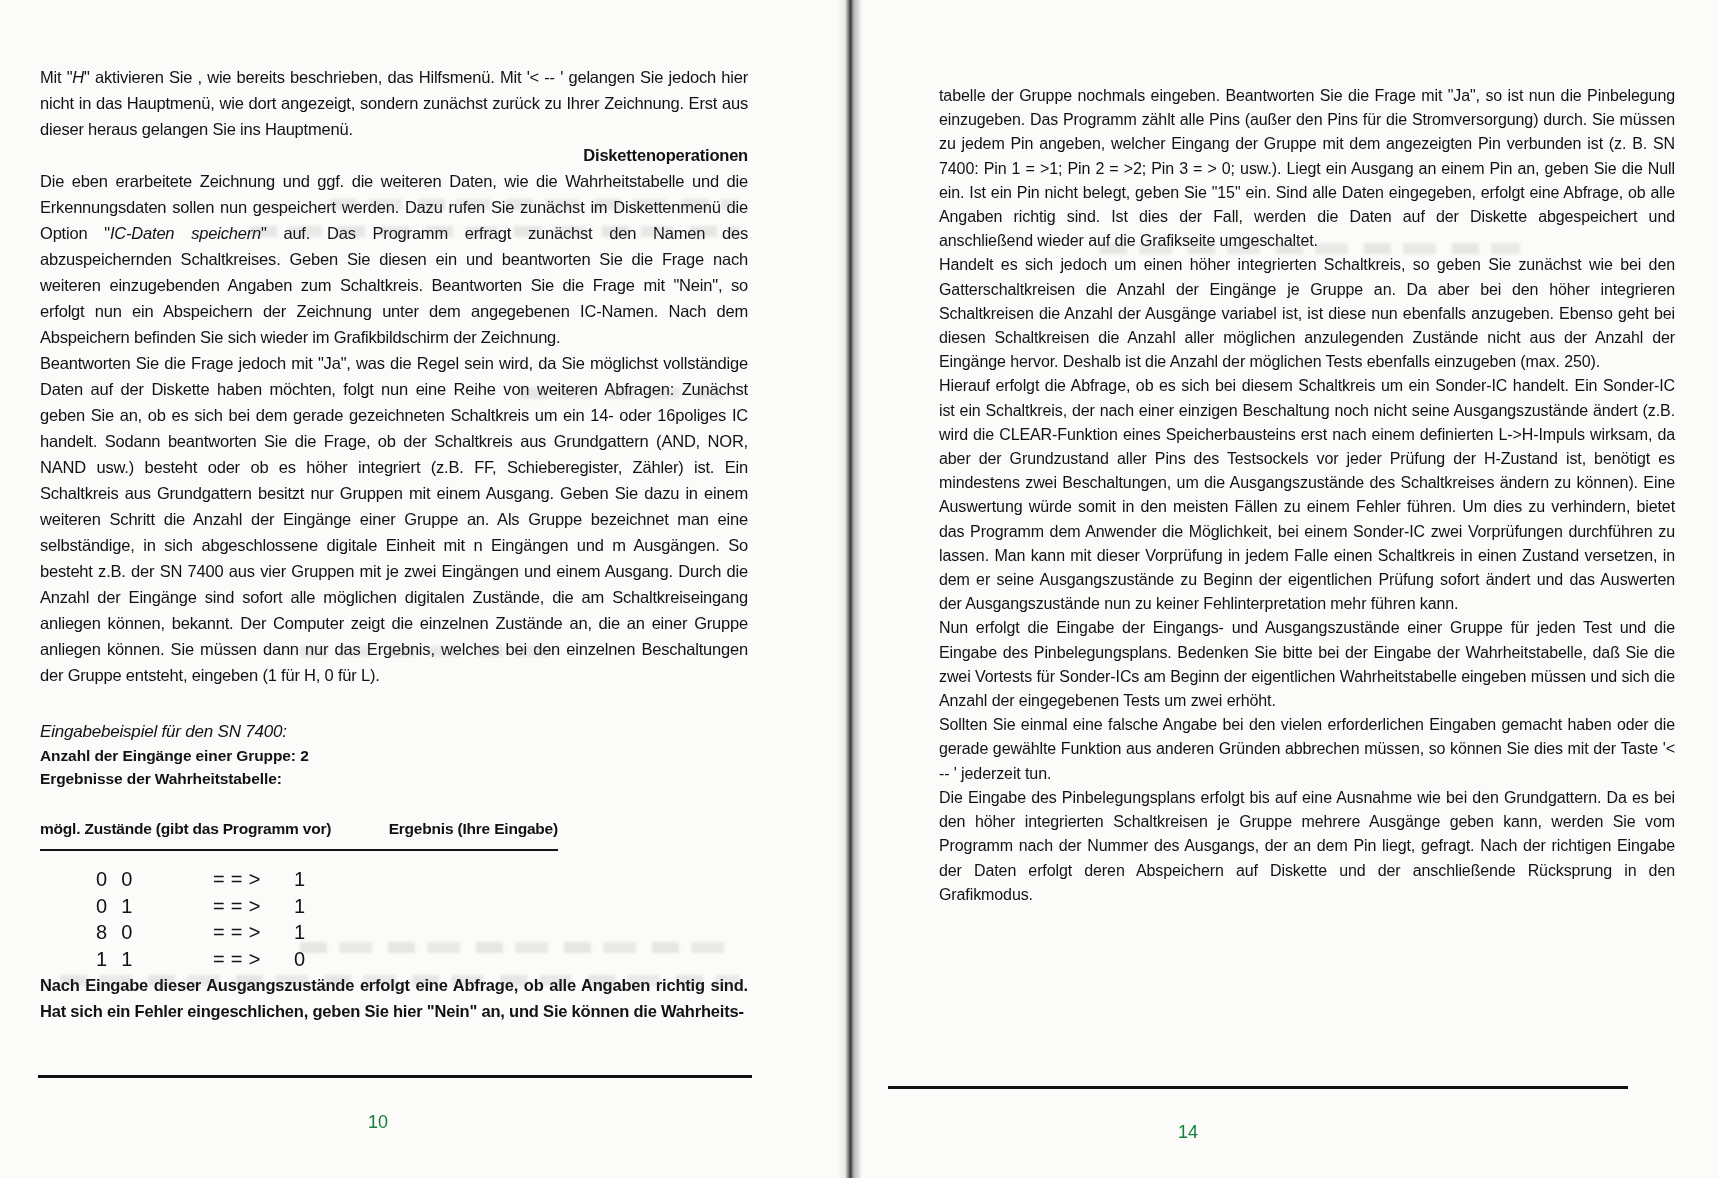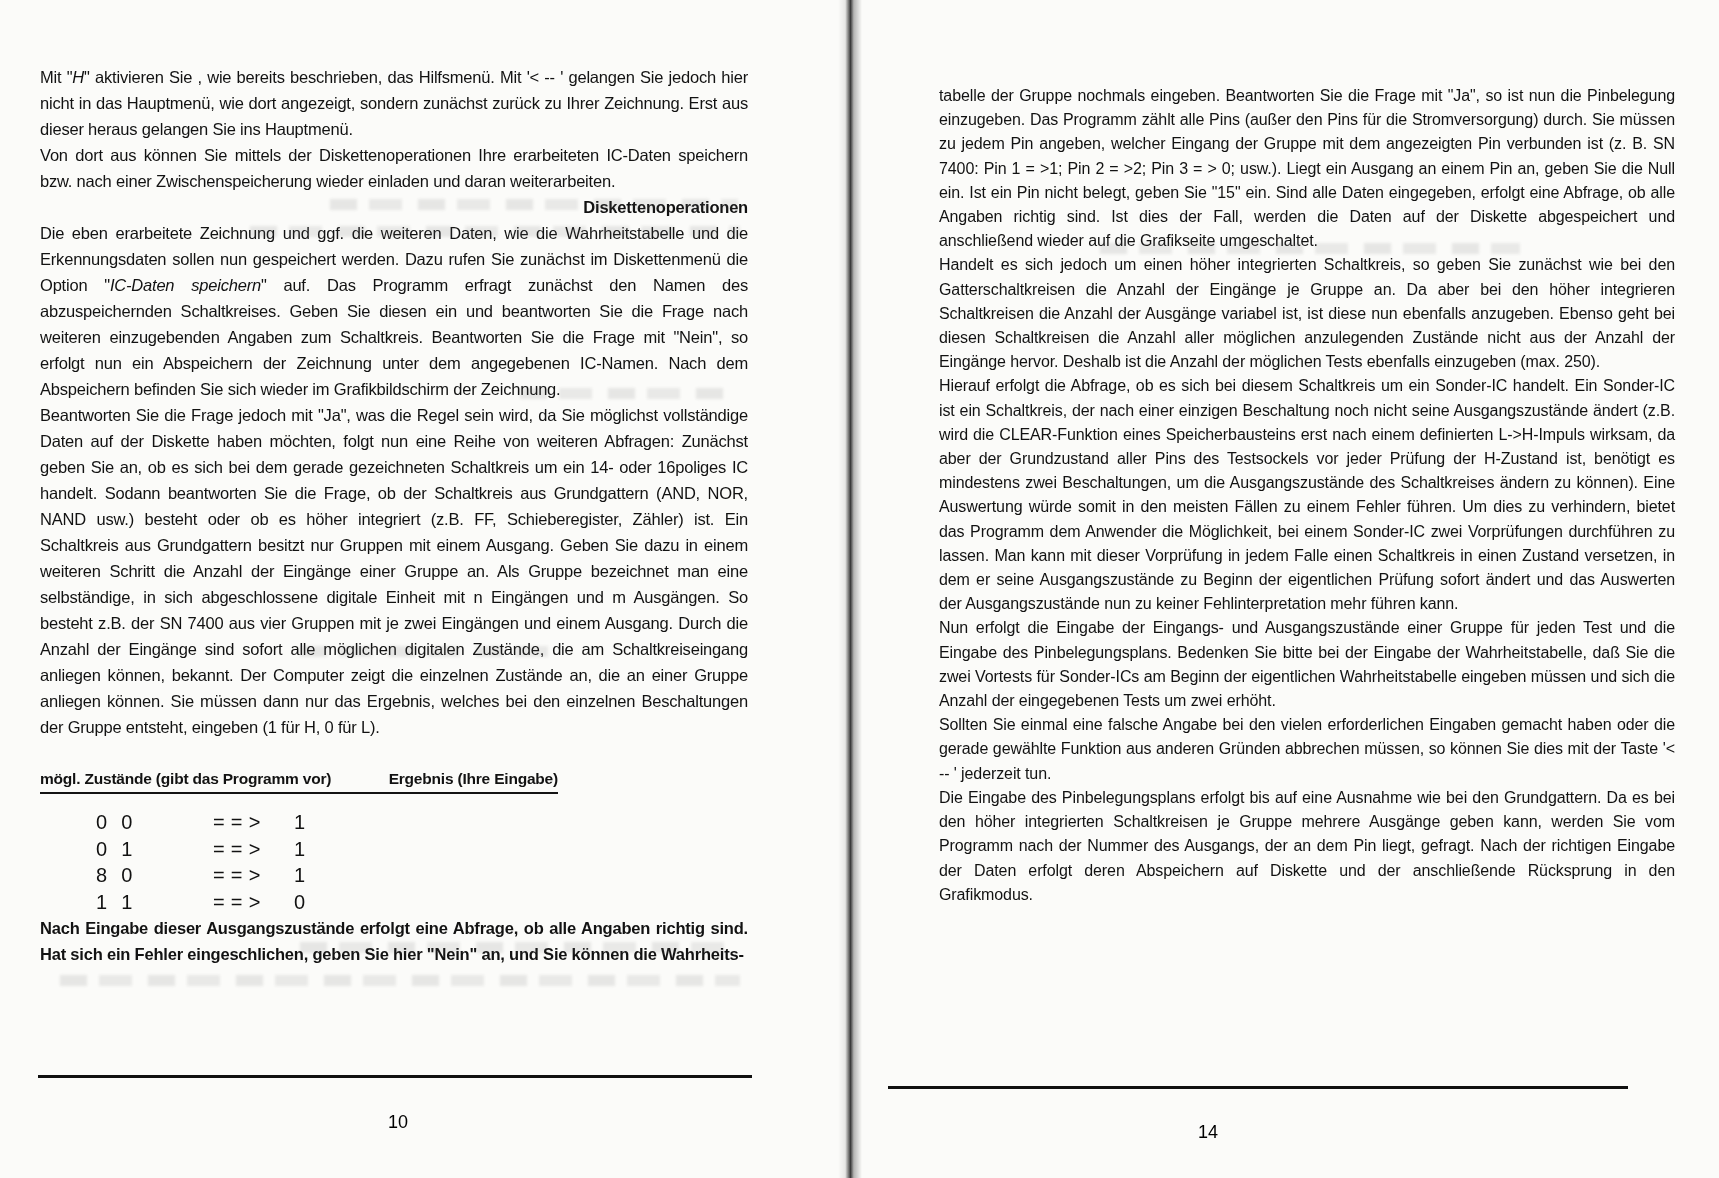--- a/index.html
+++ b/index.html
@@ -21,38 +21,38 @@
   .heading{font-weight:700;margin-top:26px;text-align:right;}
   .example{margin-top:32px;text-align:left;}
   .example-title{font-style:italic;font-size:17px;line-height:24px;}
   .example-bold{font-weight:700;font-size:15.5px;line-height:23px;letter-spacing:-0.1px;}
   .closing{margin-top:22px;font-weight:bold;}
   
   .ttable{margin-top:30px;width:518px;text-align:left;}
   .ttable-header{
     display:flex;justify-content:space-between;
     font-weight:700;font-size:15.5px;line-height:18px;
-    border-bottom:2.5px solid #141414;padding-bottom:4px;
+    border-bottom:2.5px solid #141414;padding-bottom:11px;
   }
   .ttable-rows{margin-top:15px;}
   .trow{display:flex;font-weight:400;font-size:20px;line-height:26.5px;}
   .trow .states{margin-left:56px;width:117px;word-spacing:9px;}
   .trow .arrow{width:81px;word-spacing:1px;}
   
   .col-right{
     position:absolute;left:939px;top:84px;width:736px;
     font-size:16px;line-height:24.2px;letter-spacing:-0.1px;
     text-align:justify;
   }
   .col-right p{margin:0;}
   
   .rule{position:absolute;height:3px;background:#101010;}
   .rule-left{left:38px;top:1075px;width:714px;}
   .rule-right{left:888px;top:1086px;width:740px;}
-  .pageno{position:absolute;width:60px;text-align:right;font-size:18px;color:#000000;}
+  .pageno{position:absolute;width:60px;text-align:center;font-size:18px;color:#15803d;}
   .pageno-left{left:348px;top:1112px;}
   .pageno-right{left:1158px;top:1122px;}
   
   .gutter{
     position:absolute;left:838px;top:0;width:24px;height:1178px;
     background:linear-gradient(90deg,
       rgba(0,0,0,0) 0%,
       rgba(0,0,0,0.08) 30%,
       rgba(25,25,25,0.85) 52%,
       rgba(0,0,0,0.28) 66%,
@@ -67,27 +67,31 @@
   }
   i{font-style:italic;}
 </style>
 </head>
 <body>
 
 <div class="sheet">
 
   <div class="col-left">
     <p><span>Mit "</span><i>H</i><span>" aktivieren Sie , wie bereits beschrieben, das Hilfsmenü. Mit '&lt; -- ' gelangen Sie jedoch hier nicht in das Hauptmenü, wie dort angezeigt, sondern zunächst zurück zu Ihrer Zeichnung. Erst aus dieser heraus gelangen Sie ins Hauptmenü.</span></p>
-    <p>Von dort aus können Sie mittels der Diskettenoperationen Ihre erarbeiteten IC-Daten speichern bzw. nach einer Zwischenspeicherung wieder einladen und daran weiterarbeiten.</p>
 
     <p class="heading">Diskettenoperationen</p>
 
     <p><span>Die eben erarbeitete Zeichnung und ggf. die weiteren Daten, wie die Wahrheitstabelle und die Erkennungsdaten sollen nun gespeichert werden. Dazu rufen Sie zunächst im Diskettenmenü die Option "</span><i>IC-Daten speichern</i><span>" auf. Das Programm erfragt zunächst den Namen des abzuspeichernden Schaltkreises. Geben Sie diesen ein und beantworten Sie die Frage nach weiteren einzugebenden Angaben zum Schaltkreis. Beantworten Sie die Frage mit "Nein", so erfolgt nun ein Abspeichern der Zeichnung unter dem angegebenen IC-Namen. Nach dem Abspeichern befinden Sie sich wieder im Grafikbildschirm der Zeichnung.</span></p>
     <p>Beantworten Sie die Frage jedoch mit "Ja", was die Regel sein wird, da Sie möglichst vollständige Daten auf der Diskette haben möchten, folgt nun eine Reihe von weiteren Abfragen: Zunächst geben Sie an, ob es sich bei dem gerade gezeichneten Schaltkreis um ein 14- oder 16poliges IC handelt. Sodann beantworten Sie die Frage, ob der Schaltkreis aus Grundgattern (AND, NOR, NAND usw.) besteht oder ob es höher integriert (z.B. FF, Schieberegister, Zähler) ist. Ein Schaltkreis aus Grundgattern besitzt nur Gruppen mit einem Ausgang. Geben Sie dazu in einem weiteren Schritt die Anzahl der Eingänge einer Gruppe an. Als Gruppe bezeichnet man eine selbständige, in sich abgeschlossene digitale Einheit mit n Eingängen und m Ausgängen. So besteht z.B. der SN 7400 aus vier Gruppen mit je zwei Eingängen und einem Ausgang. Durch die Anzahl der Eingänge sind sofort alle möglichen digitalen Zustände, die am Schaltkreiseingang anliegen können, bekannt. Der Computer zeigt die einzelnen Zustände an, die an einer Gruppe anliegen können. Sie müssen dann nur das Ergebnis, welches bei den einzelnen Beschaltungen der Gruppe entsteht, eingeben (1 für H, 0 für L).</p>
 
+    <div class="example">
+      <div class="example-title">Eingabebeispiel für den SN 7400:</div>
+      <div class="example-bold">Anzahl der Eingänge einer Gruppe: 2</div>
+      <div class="example-bold">Ergebnisse der Wahrheitstabelle:</div>
+    </div>
 
     <div class="ttable">
       <div class="ttable-header">
         <span>mögl. Zustände (gibt das Programm vor)</span>
         <span>Ergebnis (Ihre Eingabe)</span>
       </div>
       <div class="ttable-rows">
         <div class="trow">
           <span class="states">0 0</span>
           <span class="arrow">= = &gt;</span>

